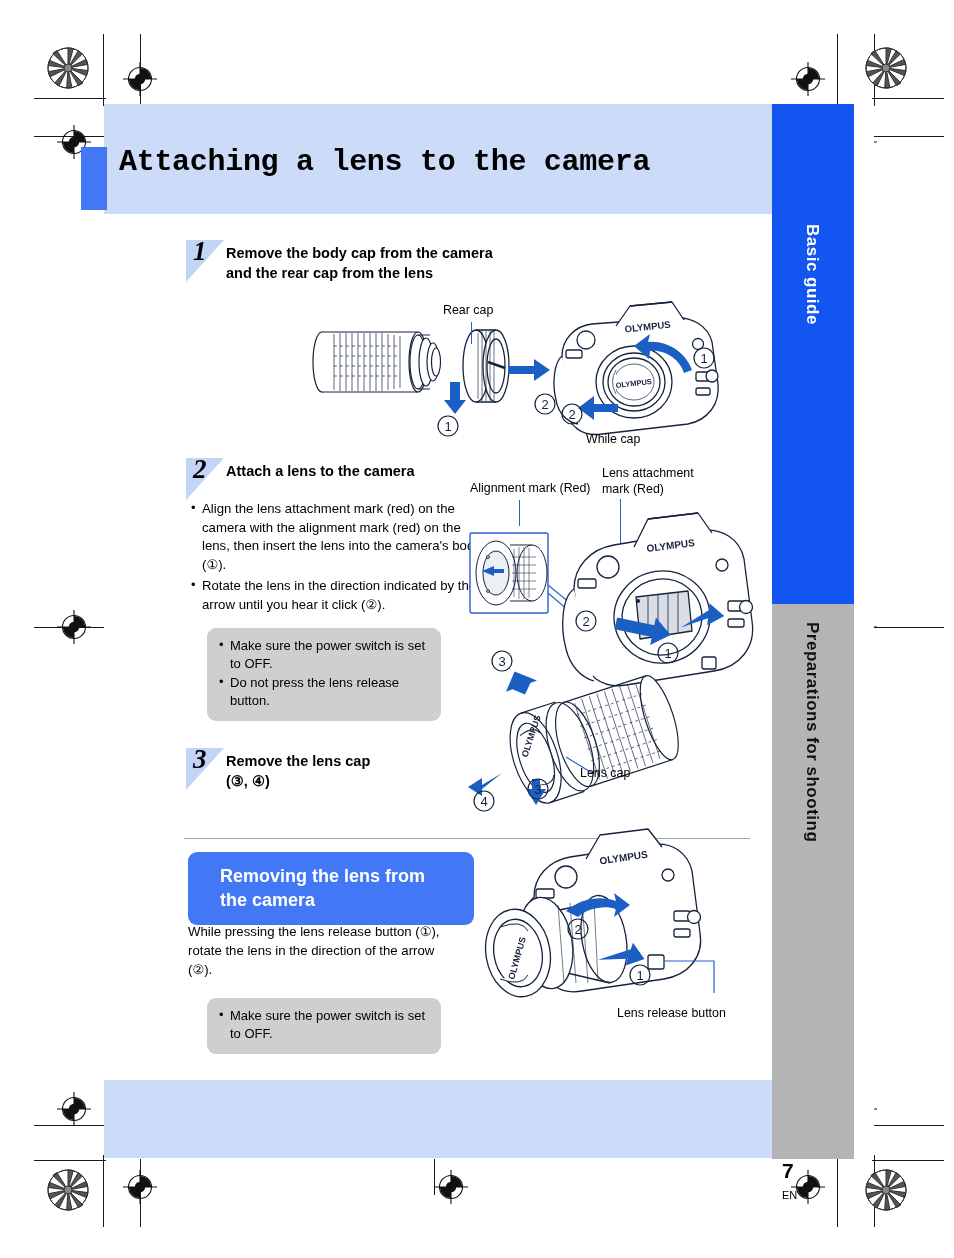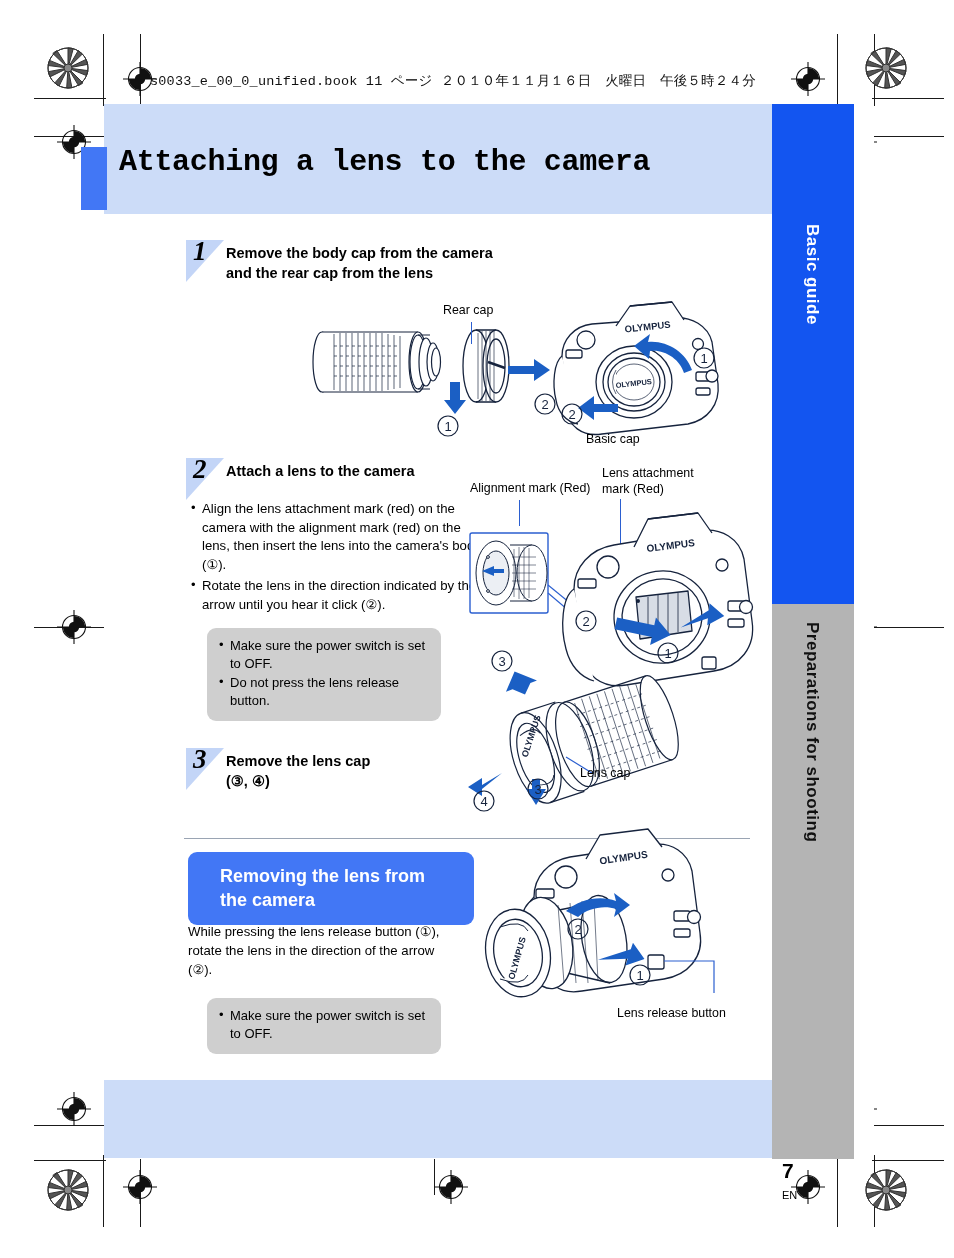--- a/index.html
+++ b/index.html
@@ -300,21 +300,20 @@
           <path d="M22 22 L4.3 30.7 A20 20 0 0 1 2.3 25.7 Z"></path>
           <path d="M22 22 L2.1 19.5 A20 20 0 0 1 3.6 14.4 Z"></path>
           <path d="M22 22 L6.8 7.5 A20 20 0 0 1 11 4.6 Z"></path>
         </g>
         <circle cx="22" cy="22" r="20" fill="none"></circle>
         <circle cx="22" cy="22" r="4" fill="#888"></circle>
       </g>
     </svg>
   </div>
 
-  <div class="bookhdr">s0033_e_00_0_unified.book  11 ページ  ２０１０年１１月１６日　火曜日　午後５時２４分</div>
 
   <div class="sheet">
 
     <div class="title-band"></div>
     <div class="footer-band"></div>
 
     <div class="tab tab-blue">
       <span class="tab-label">Basic guide</span>
     </div>
     <div class="tab tab-gray">
@@ -420,21 +419,21 @@
         <circle cx="272" cy="114" r="10"></circle>
       </g>
       <text x="404" y="63" text-anchor="middle" fill="#16233d" font-size="13">1</text>
       <text x="272" y="119" text-anchor="middle" fill="#16233d" font-size="13">2</text>
     </svg>
   </div>
 
   <div class="ill-label" style="left:443px;top:303px;">Rear cap</div>
   <div class="leader" style="left:471px;top:322px;width:1.4px;height:22px;"></div>
 
-  <div class="ill-label" style="left:586px;top:432px;">Basic cap</div>
+  <div class="ill-label" style="left:586px;top:432px;">While cap</div>
 
   <div class="step" style="left:186px;top:458px;width:340px;">
     <div class="step-wedge"></div>
     <div class="step-num">2</div>
     <div class="step-head">Attach a lens to the camera</div>
   </div>
 
   <ul class="b bullets" style="left:190px;top:500px;width:292px;">
     <li>Align the lens attachment mark (red) on the camera with the alignment mark (red) on the lens, then insert the lens into the camera's body (①).</li>
     <li>Rotate the lens in the direction indicated by the arrow until you hear it click (②).</li>

